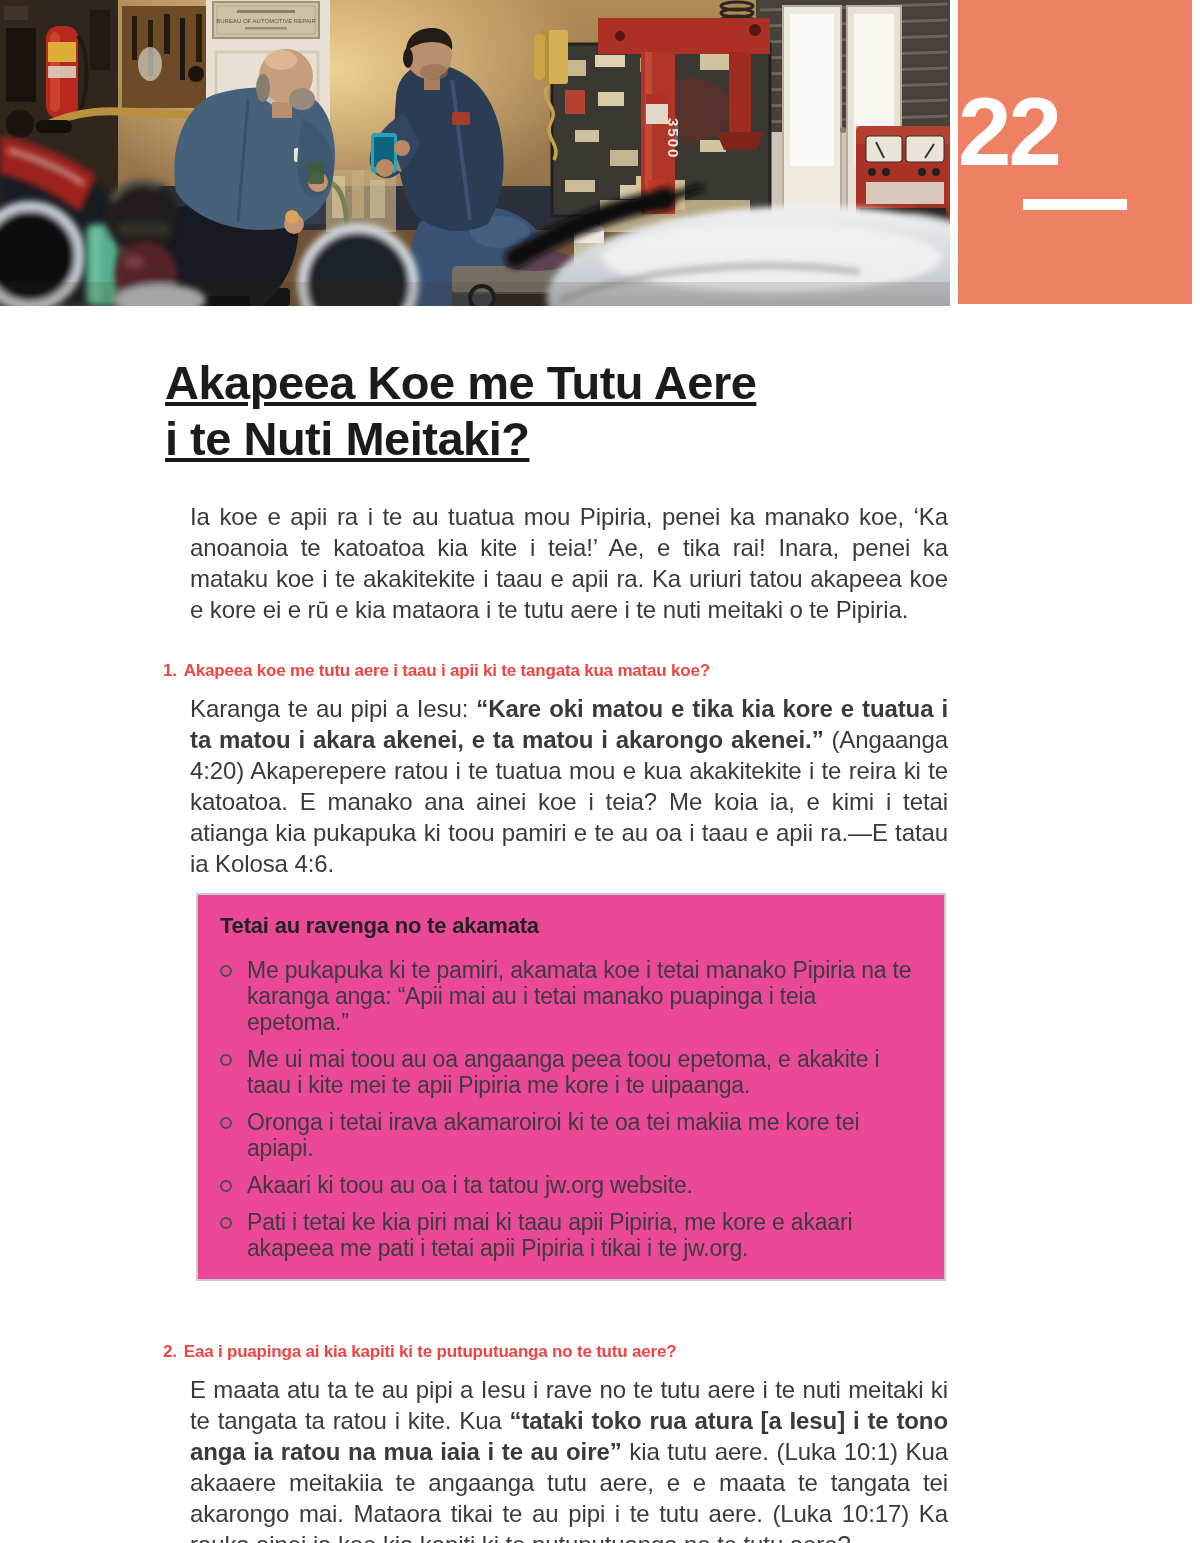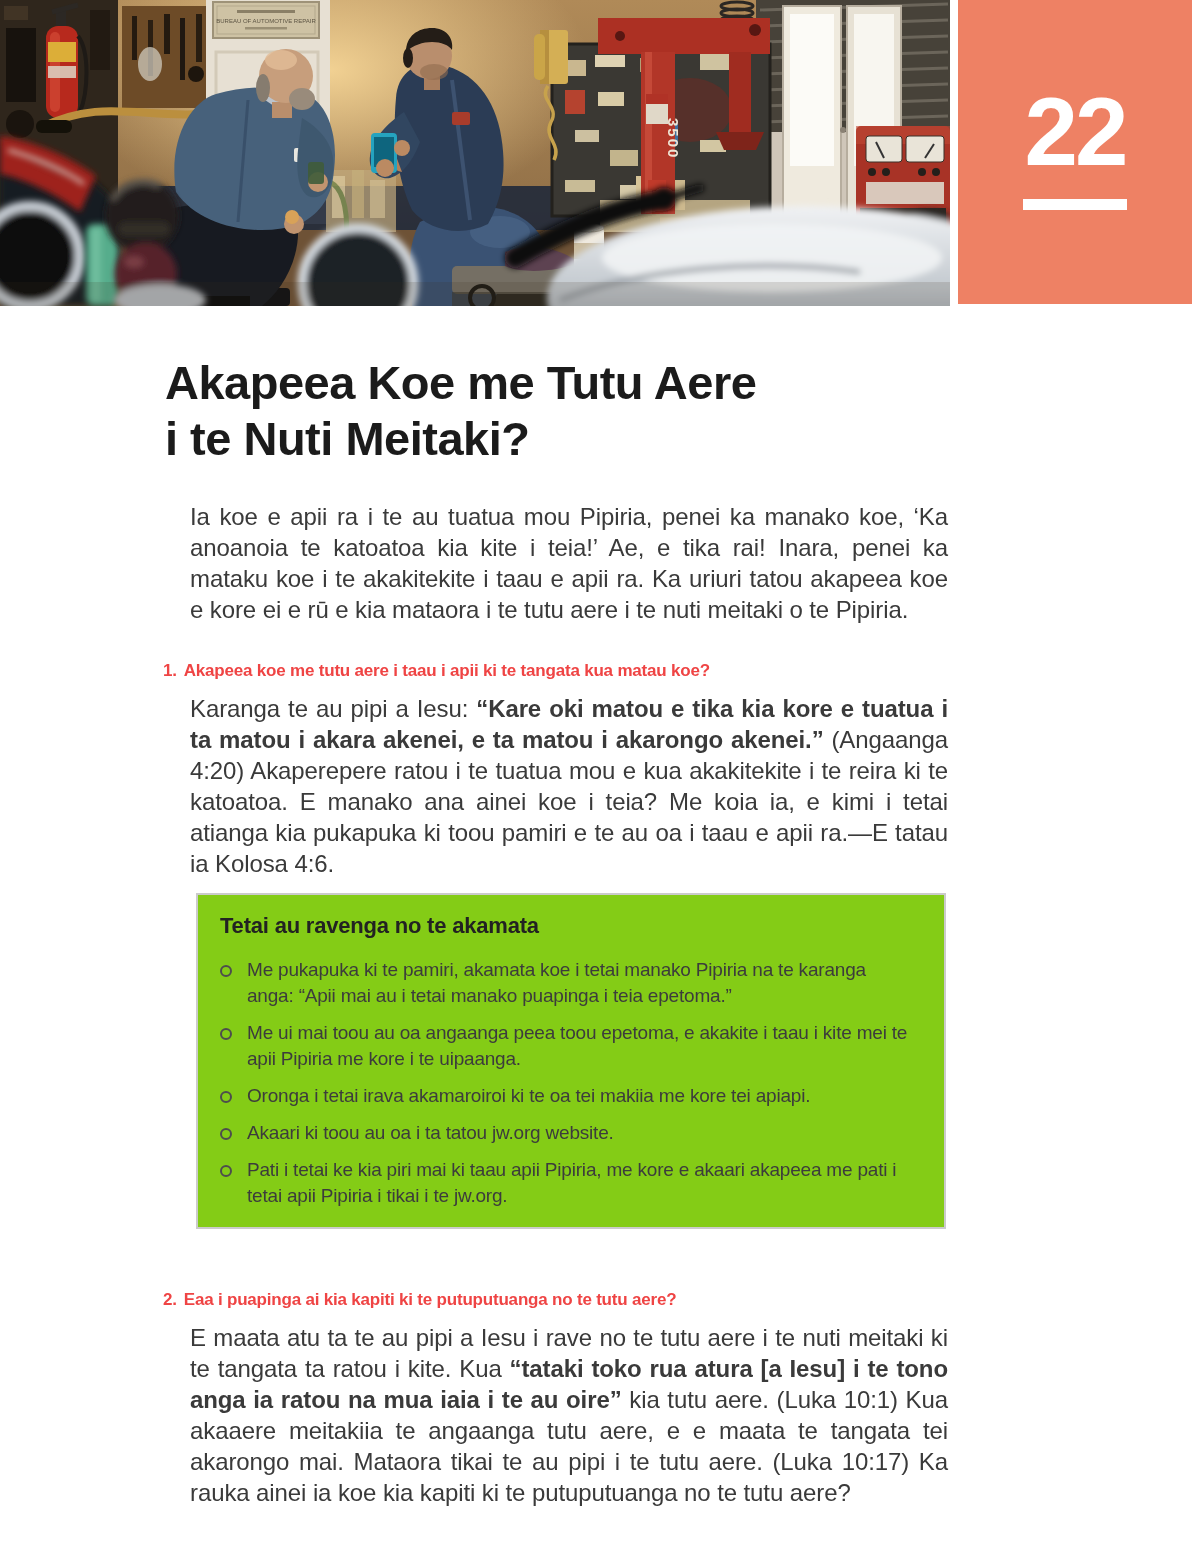--- a/index.html
+++ b/index.html
@@ -6,48 +6,48 @@
   body{
     width:1200px;height:1543px;background:#ffffff;position:relative;overflow:hidden;
     font-family:"Liberation Sans","DejaVu Sans",sans-serif;color:#3a3a3a;
     -webkit-font-smoothing:antialiased;
   }
   
   .hero{position:relative;width:1200px;height:306px;}
   .hero-photo{position:absolute;left:0;top:0;width:950px;height:306px;overflow:hidden;background:#9a7a50;}
   .badge{position:absolute;left:958px;top:0;width:234px;height:304px;background:#ee8164;}
   .badge-number{
-    position:absolute;top:84px;left:0;width:100%;text-align:center;
+    position:absolute;top:84px;left:0;width:100%;
     color:#ffffff;font-size:96px;font-weight:bold;line-height:1;letter-spacing:-3px;
   }
   .badge-bar{position:absolute;top:199px;left:50%;transform:translateX(-50%);width:104px;height:11px;background:#ffffff;}
   
   .article{position:relative;}
   h1.title{
     margin:49px 0 0 165px;max-width:700px;
     font-size:47px;line-height:56px;font-weight:bold;color:#1b1b1b;letter-spacing:-0.5px;
   }
-  h1.title .tline{display:block;}
+  h1.title .tline{display:block;text-decoration:underline;}
   .content{margin-left:190px;width:758px;}
   p.body{font-size:24px;line-height:31px;text-align:justify;margin:0;letter-spacing:-0.1px;}
   p.intro{margin-top:34px;}
   h2.qhead{
     font-size:17px;line-height:30px;font-weight:bold;color:#ef4444;
     margin:31px 0 0 0;text-indent:-27px;white-space:nowrap;letter-spacing:-0.2px;
   }
   h2.qhead .num{margin-right:7px;}
   section p.body{margin-top:7px;}
   
   .tips-box{
     box-sizing:border-box;margin:14px 0 0 6px;width:750px;
-    border:2px solid #cbcbcb;background:#84cc16;padding:17px 30px 18px 22px;
+    border:2px solid #cbcbcb;background:#ec4899;padding:17px 30px 18px 22px;
   }
   .tips-box h3{margin:0;font-size:22px;line-height:28px;color:#222222;font-weight:bold;letter-spacing:-0.2px;}
   .tips-box ul{list-style:none;margin:17px 0 0 0;padding:0;}
-  .tips-box li{display:flex;gap:15px;font-size:19px;line-height:26px;margin-top:11px;letter-spacing:-0.2px;color:#3c3c3c;}
+  .tips-box li{display:flex;gap:15px;font-size:23px;line-height:26px;margin-top:11px;letter-spacing:-0.2px;color:#3c3c3c;}
   .tips-box li:first-child{margin-top:0;}
   .bullet-circle{flex:0 0 auto;width:8px;height:8px;border:2px solid #4d4d4d;border-radius:50%;margin-top:8px;}
   .sec2{margin-top:56px;}
 </style>
 </head>
 <body>
 
 <div class="hero">
   <div class="hero-photo">
     <svg width="950" height="306" viewBox="0 0 950 306">

